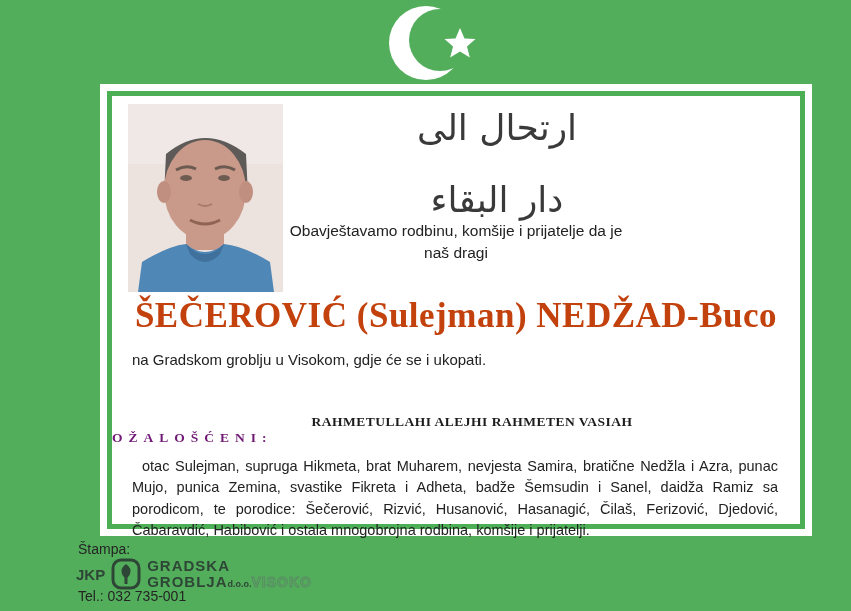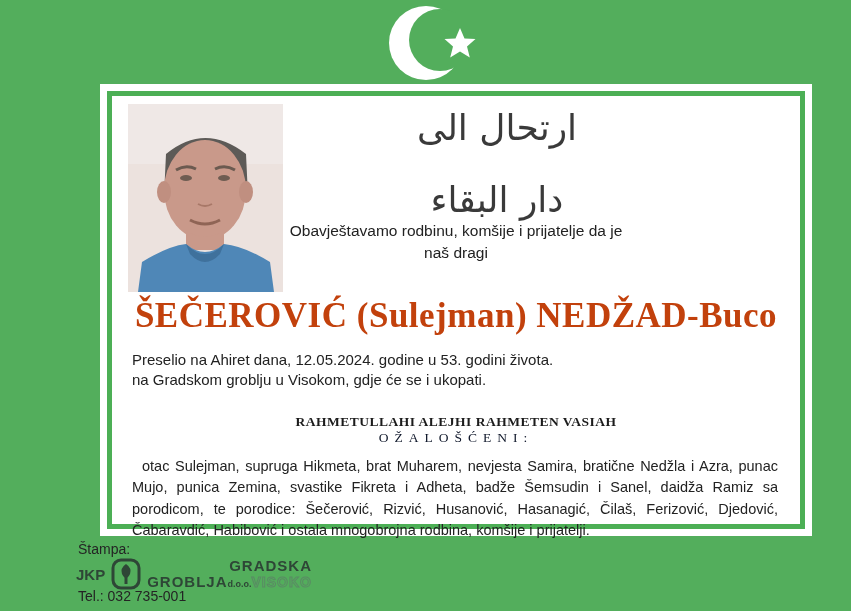--- a/index.html
+++ b/index.html
@@ -51,39 +51,39 @@
     font-family:"Liberation Serif", serif; font-weight:bold;
     font-size:35px; color:#c2410c; letter-spacing:0.5px;
   }
 
   .details {
     position:absolute; left:20px; top:254px; width:640px;
     font-size:15px; color:#222; line-height:1.33;
   }
 
   .prayer {
-    position:absolute; left:0; top:318px; width:100%;
+    position:absolute; left:16px; top:318px; width:100%;
     text-align:center; font-family:"Liberation Serif", serif;
     font-weight:bold; font-size:13.5px; color:#1c1c1c; letter-spacing:0.5px;
   }
   .mourners-label {
     position:absolute; left:0; top:334px; width:100%;
-    text-align:center; font-family:"Liberation Serif", serif;
-    font-weight:normal; font-size:13.5px; color:#0f172a; letter-spacing:6px;
+    font-family:"Liberation Serif", serif;
+    font-weight:bold; font-size:13.5px; color:#701a75; letter-spacing:6px;
   }
 
   .family {
     position:absolute; left:20px; top:360px; width:646px;
     font-size:14.5px; color:#222; line-height:1.47;
     text-align:justify; text-indent:10px;
   }
 
   
   .stampa { position:absolute; left:78px; top:541px; font-size:14px; color:#242424; }
-  .logo-row { position:absolute; left:76px; top:558px; display:flex; align-items:center;text-align:right; }
+  .logo-row { position:absolute; left:76px; top:558px; display:flex; align-items:center; }
   .logo-jkp { font-size:15px; font-weight:bold; color:#2e4636; margin-right:6px; }
   .logo-icon { width:30px; height:32px; margin-right:6px; }
   .logo-name { font-weight:bold; color:#2e4636; font-size:15px; line-height:1.05; letter-spacing:1px; }
   .logo-sub { display:flex; align-items:baseline; }
   .logo-doo { font-size:9px; font-weight:bold; color:#2e4636; letter-spacing:0; }
   .logo-visoko {
     font-size:14px; font-weight:bold; letter-spacing:1px;
     color:transparent; -webkit-text-stroke:1px #5a8a64;
   }
   .tel { position:absolute; left:78px; top:588px; font-size:14px; color:#242424; }
@@ -128,21 +128,20 @@
 
 
       <div class="announcement">
         <div>Obavještavamo rodbinu, komšije i prijatelje da je</div>
         <div>naš dragi</div>
       </div>
 
       <div class="headline">ŠEČEROVIĆ (Sulejman) NEDŽAD-Buco</div>
 
       <div class="details">
-        <div>Preselio na Ahiret dana, 12.05.2024. godine u 53. godini života.</div>
         <div>na Gradskom groblju u Visokom, gdje će se i ukopati.</div>
       </div>
 
       <div class="prayer">RAHMETULLAHI ALEJHI RAHMETEN VASIAH</div>
       <div class="mourners-label">OŽALOŠĆENI:</div>
 
       <div class="family">otac Sulejman, supruga Hikmeta, brat Muharem, nevjesta Samira, bratične Nedžla i Azra, punac Mujo, punica Zemina, svastike Fikreta i Adheta, badže Šemsudin i Sanel, daidža Ramiz sa porodicom, te porodice: Šečerović, Rizvić, Husanović, Hasanagić, Čilaš, Ferizović, Djedović, Čabaravdić, Habibović i ostala mnogobrojna rodbina, komšije i prijatelji.</div>
 
     </div>
   </div>

